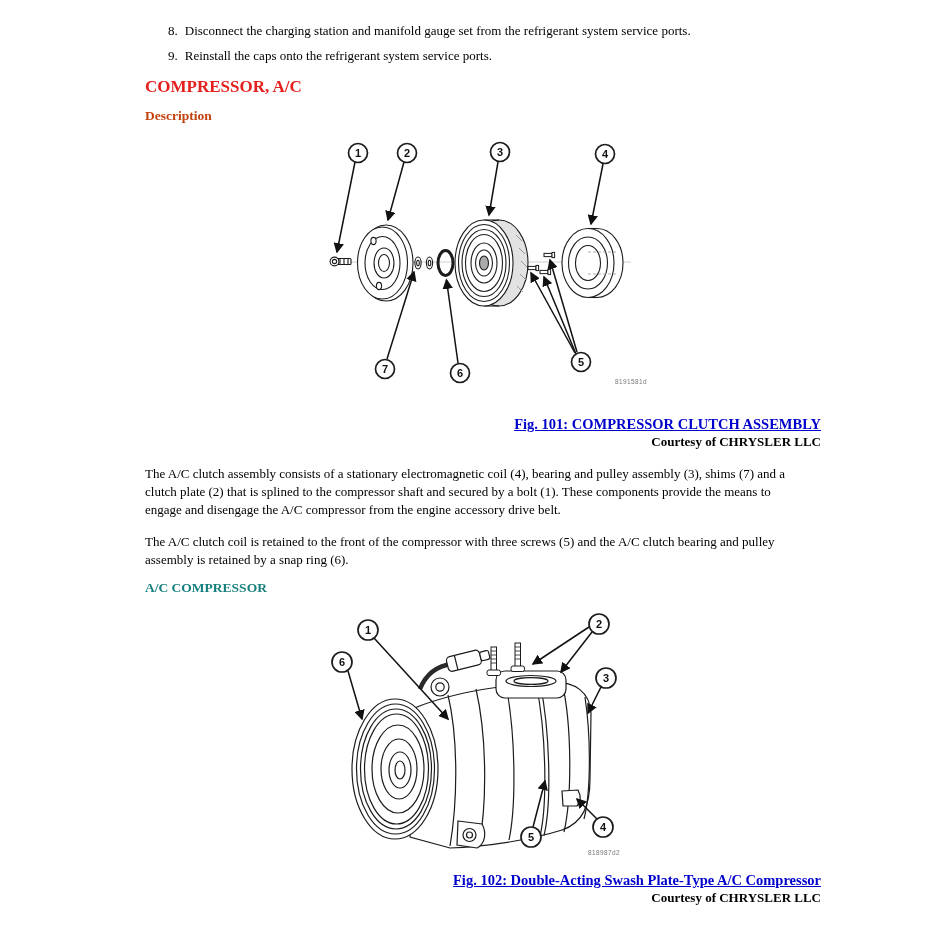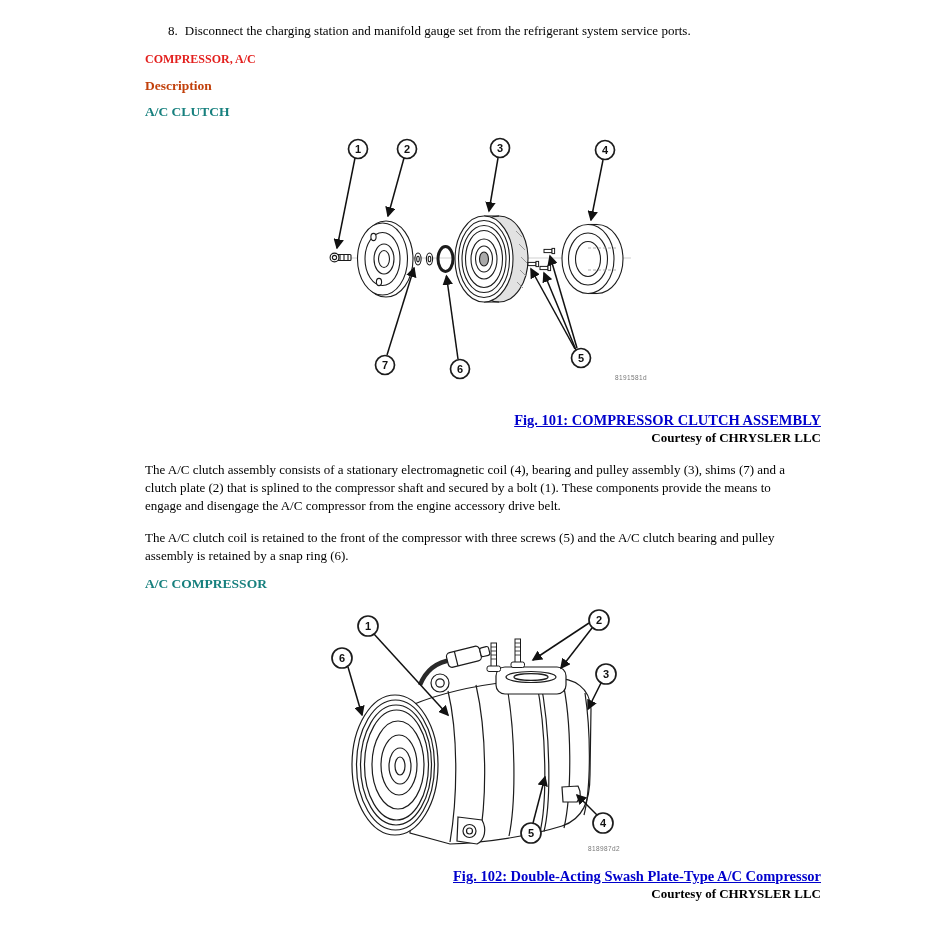--- a/index.html
+++ b/index.html
@@ -8,21 +8,21 @@
     width:939px; height:939px; overflow:hidden;
     font-family:"Liberation Serif", serif;
     color:#000; position:relative;
   }
   .content { padding:18px 118px 0 145px; }
 
   .step { padding-left:23px; font-size:13px; line-height:25px; }
   .step-num { margin-right:7px; }
 
   h1.section-red {
-    color:#e3201e; font-size:12px; font-weight:bold;
+    color:#e3201e; font-size:17px; font-weight:bold;
     margin-top:10px; line-height:1.05;
   }
   h2.desc-green {
     color:#c2410c; font-size:13.5px; font-weight:bold;
     margin-top:13px; line-height:1.05;
   }
   h3.sub-teal {
     color:#17807e; font-size:13.5px; font-weight:bold;
     margin-top:12px; line-height:1.05;
   }
@@ -62,25 +62,27 @@
 </style>
 </head>
 <body>
 
 <div class="content">
 
   <div>
     <div class="step">
       <span class="step-num">8.</span><span>Disconnect the charging station and manifold gauge set from the refrigerant system service ports.</span>
     </div>
+    <div class="step">
+      <span class="step-num">9.</span><span>Reinstall the caps onto the refrigerant system service ports.</span>
+    </div>
   </div>
 
   <h1 class="section-red">COMPRESSOR, A/C</h1>
   <h2 class="desc-green">Description</h2>
-  <h3 class="sub-teal">A/C CLUTCH</h3>
 
   <div class="figwrap figwrap-1">
     <svg class="fig1-svg" width="390" height="270" viewBox="0 0 390 270">
       <defs>
         <marker id="ah1" viewBox="0 0 10 10" refX="8.5" refY="5" markerWidth="7" markerHeight="7" orient="auto-start-reverse">
           <path d="M0,0 L10,5 L0,10 z" fill="#111"></path>
         </marker>
       </defs>
 
       <line x1="46" y1="131" x2="346" y2="131" stroke="#c3c3c3" stroke-width="0.8"></line>

